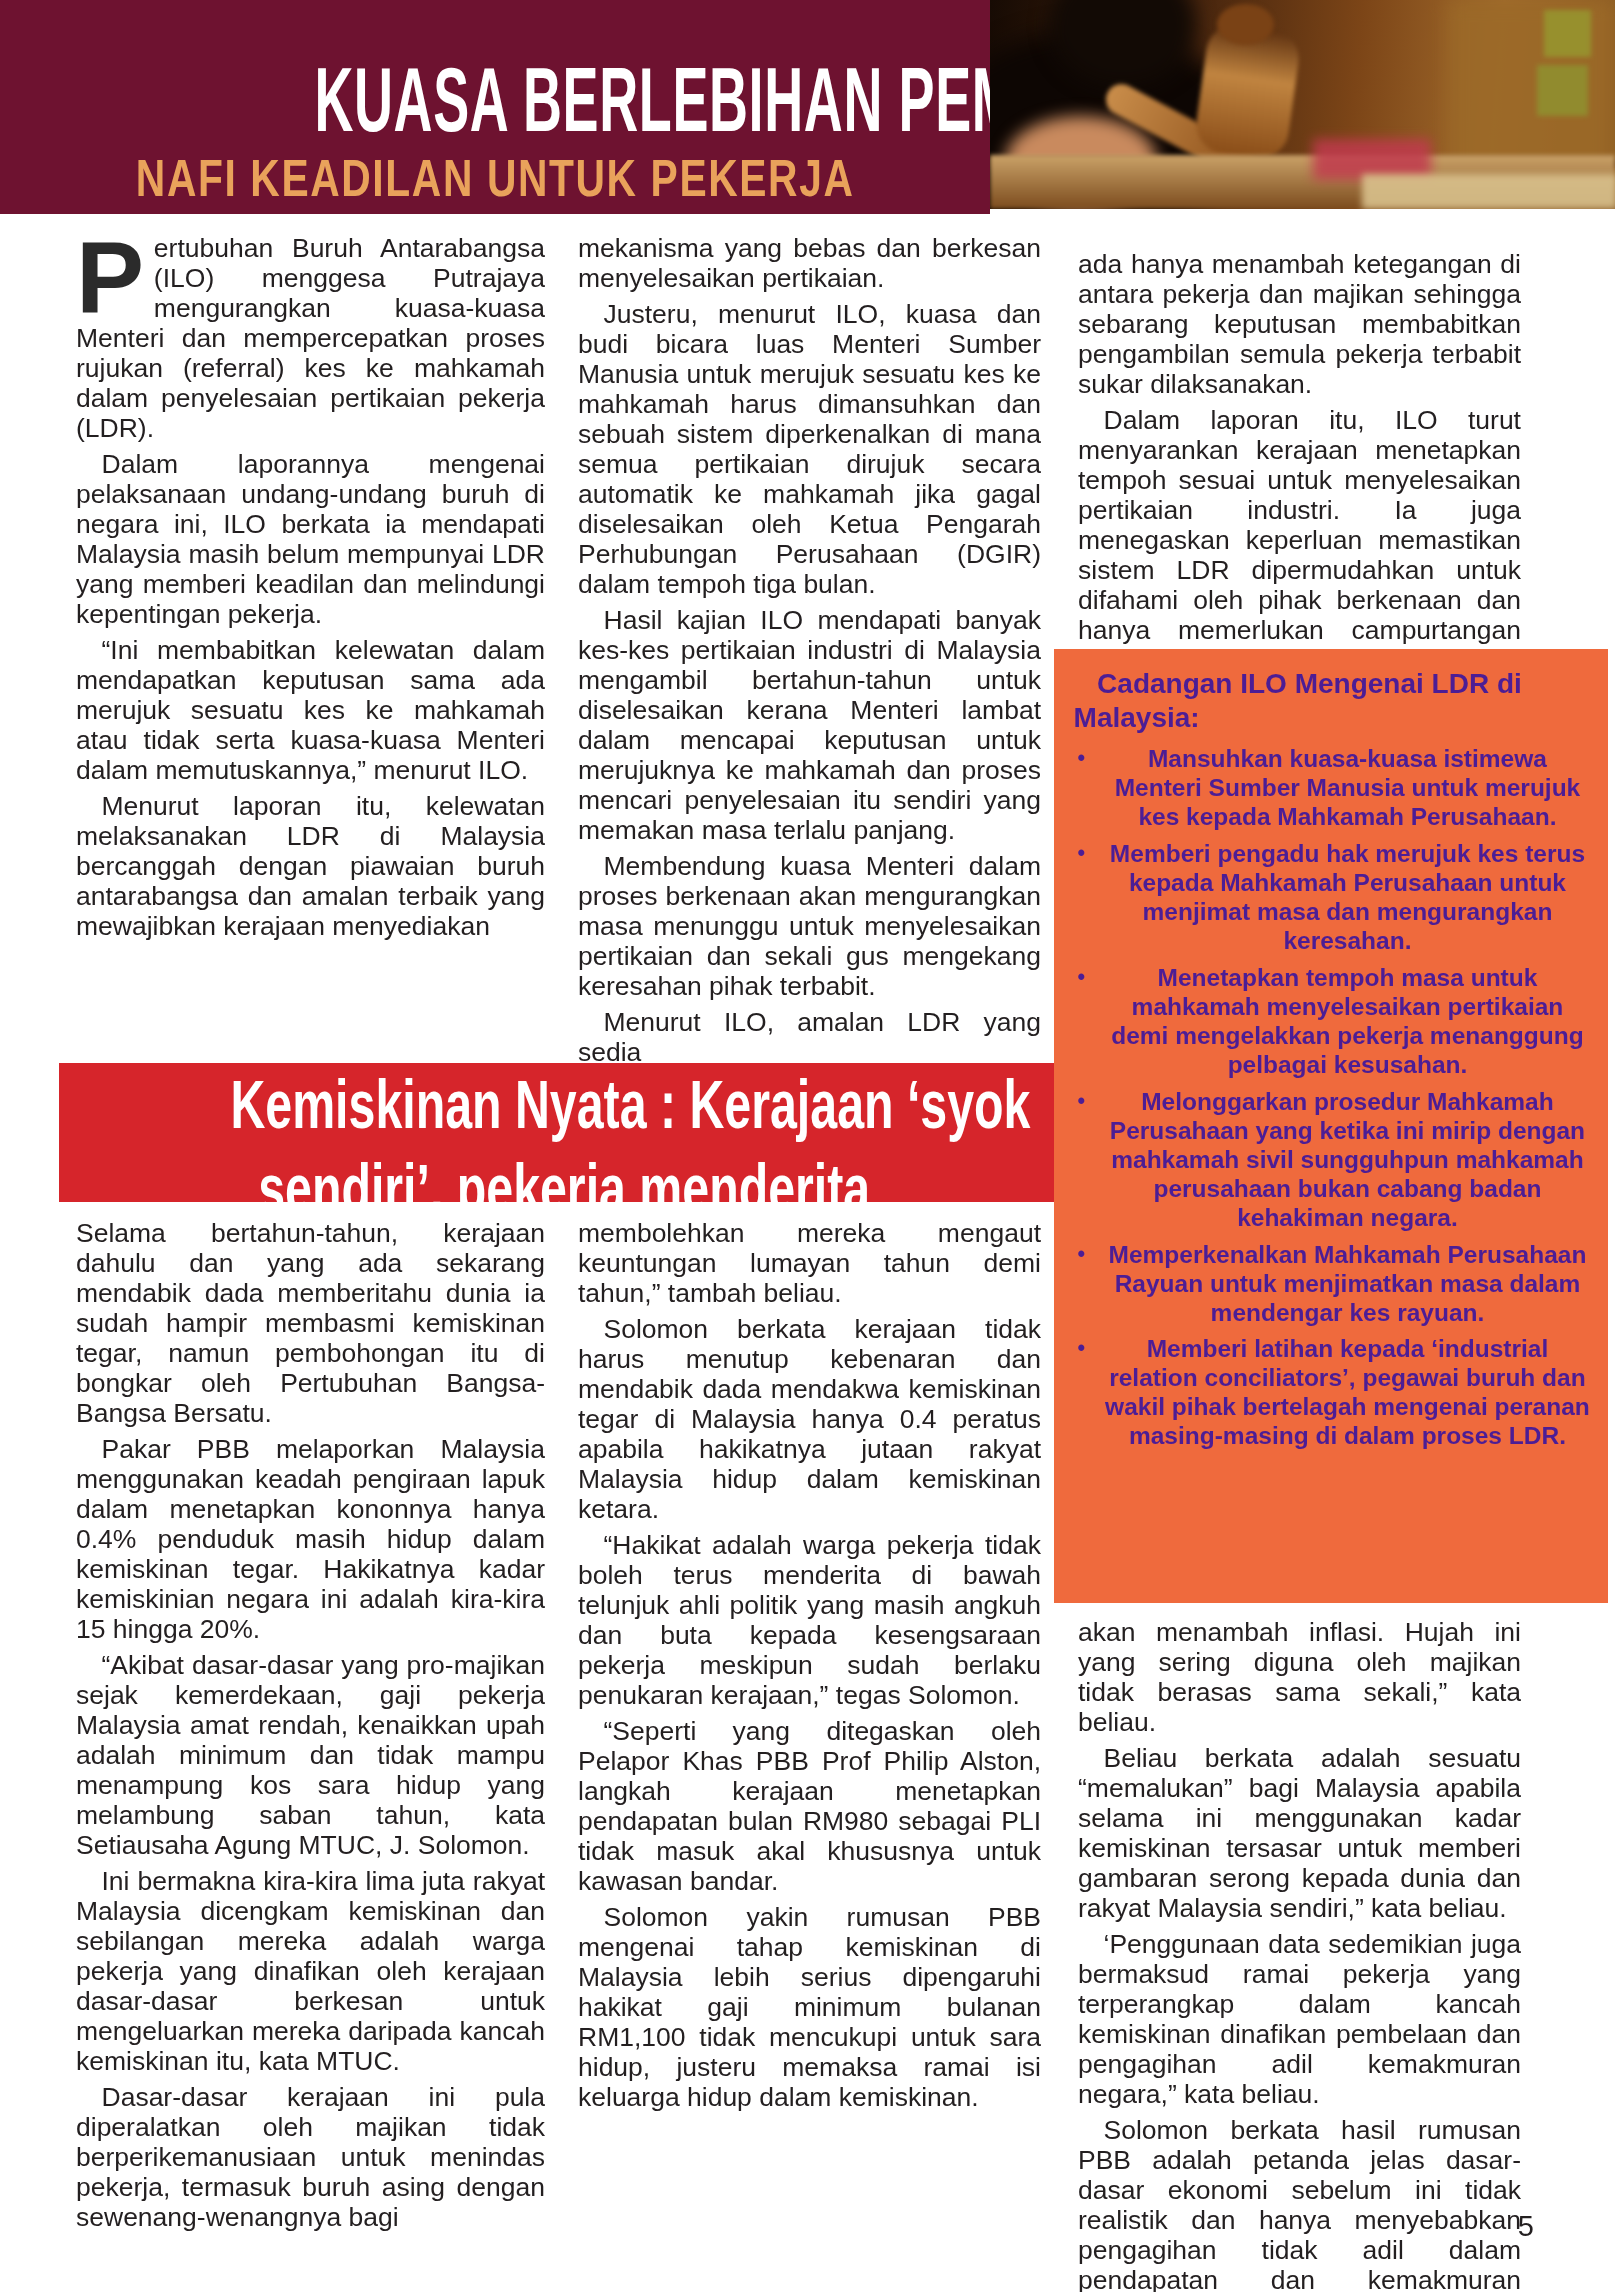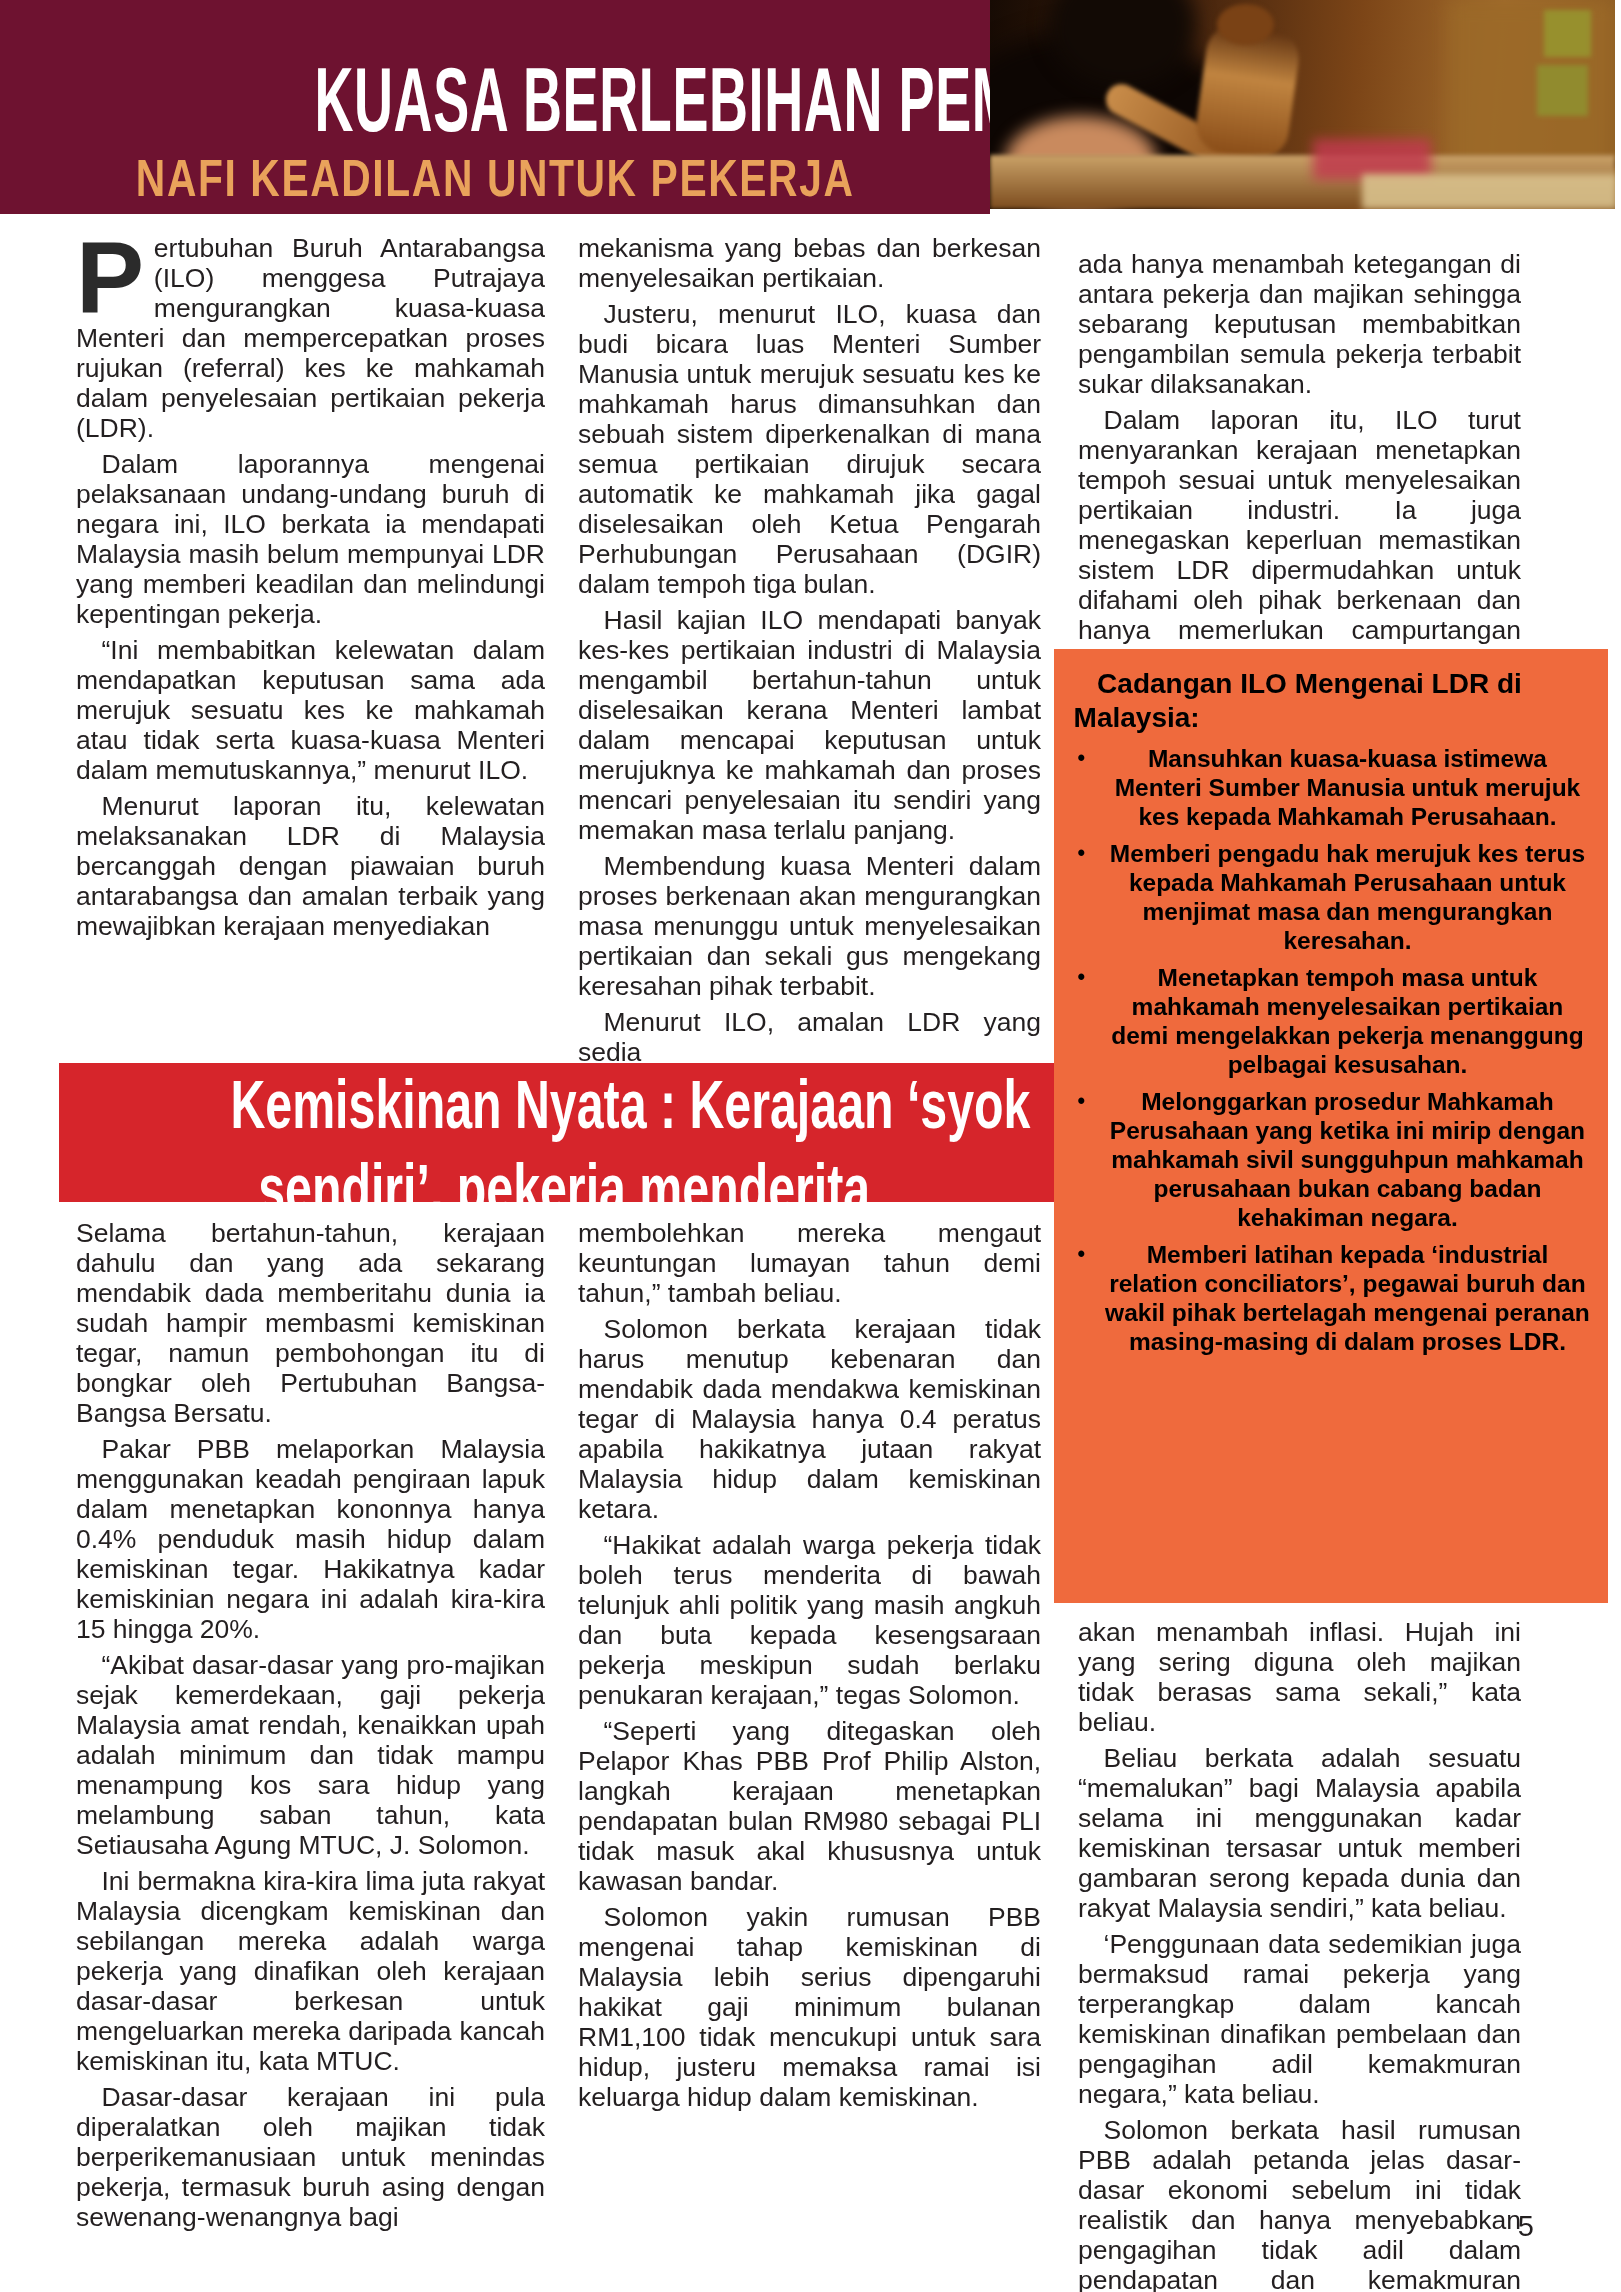--- a/index.html
+++ b/index.html
@@ -47,21 +47,21 @@
   .dropcap{float:left;font-size:102px;line-height:82px;font-weight:bold;color:#2b2b2b;margin:3.9px 9.8px 0 0;}
 
   
   .banner{position:absolute;left:59px;top:1063px;width:1010px;height:139px;background:#d6252b;z-index:5;}
   .bline{text-align:center;line-height:63px;}
   .bline1{margin-top:6.9px;}
   .bt{font-size:69px;font-weight:bold;color:#ffffff;transform:scaleX(.70);line-height:1;}
 
   
   .ilobox{position:absolute;left:1054px;top:649px;width:554px;height:954px;background:#ef6a3d;z-index:6;
-          box-sizing:border-box;padding:17.6px 15.7px 0 19.6px;color:#000000;overflow:hidden;}
+          box-sizing:border-box;padding:17.6px 15.7px 0 19.6px;color:#4c1d95;overflow:hidden;}
   .ilobox-h{font-size:28px;font-weight:bold;line-height:34px;text-indent:23.5px;margin-bottom:9.8px;}
   .ilobox ul{list-style:none;margin:0;padding:0;}
   .ilobox li{position:relative;padding-left:29px;font-size:24.5px;font-weight:bold;line-height:29px;margin-bottom:7.8px;text-align:center;}
   .ilobox li::before{content:"\2022";position:absolute;left:3.9px;top:-1px;font-size:21.6px;}
 
   
   .pageno{position:absolute;left:1475px;top:2210px;width:59px;text-align:right;font-size:29px;color:#231f20;}
 </style>
 </head>
 <body>
@@ -122,20 +122,21 @@
     </div>
   </section>
 
   <aside class="ilobox">
     <div class="ilobox-h">Cadangan ILO Mengenai LDR di Malaysia:</div>
     <ul>
       <li>Mansuhkan kuasa-kuasa istimewa Menteri Sumber Manusia untuk merujuk kes kepada Mahkamah Perusahaan.</li>
       <li>Memberi pengadu hak merujuk kes terus kepada Mahkamah Perusahaan untuk menjimat masa dan mengurangkan keresahan.</li>
       <li>Menetapkan tempoh masa untuk mahkamah menyelesaikan pertikaian demi mengelakkan pekerja menanggung pelbagai kesusahan.</li>
       <li>Melonggarkan prosedur Mahkamah Perusahaan yang ketika ini mirip dengan mahkamah sivil sungguhpun mahkamah perusahaan bukan cabang badan kehakiman negara.</li>
+      <li>Memperkenalkan Mahkamah Perusahaan Rayuan untuk menjimatkan masa dalam mendengar kes rayuan.</li>
       <li>Memberi latihan kepada ‘industrial relation conciliators’, pegawai buruh dan wakil pihak bertelagah mengenai peranan masing-masing di dalam proses LDR.</li>
     </ul>
   </aside>
 
   <div class="col a2c1">
     <p class="para cont">Selama bertahun-tahun, kerajaan dahulu dan yang ada sekarang mendabik dada memberitahu dunia ia sudah hampir membasmi kemiskinan tegar, namun pembohongan itu di bongkar oleh Pertubuhan Bangsa-Bangsa Bersatu.</p>
     <p class="para">Pakar PBB melaporkan Malaysia menggunakan keadah pengiraan lapuk dalam menetapkan  kononnya hanya 0.4% penduduk masih hidup dalam kemiskinan tegar. Hakikatnya kadar kemiskinian negara ini adalah kira-kira 15 hingga 20%.</p>
     <p class="para">“Akibat dasar-dasar yang pro-majikan sejak kemerdekaan, gaji pekerja Malaysia amat rendah, kenaikkan upah adalah minimum dan tidak mampu menampung kos sara hidup yang melambung saban tahun, kata Setiausaha Agung MTUC,  J. Solomon.</p>
     <p class="para">Ini bermakna kira-kira lima juta rakyat Malaysia dicengkam kemiskinan dan sebilangan mereka adalah warga pekerja yang dinafikan oleh kerajaan dasar-dasar berkesan untuk mengeluarkan mereka daripada kancah kemiskinan itu, kata MTUC.</p>
     <p class="para">Dasar-dasar kerajaan ini pula diperalatkan oleh majikan tidak berperikemanusiaan untuk menindas pekerja, termasuk buruh asing dengan sewenang-wenangnya bagi</p>

